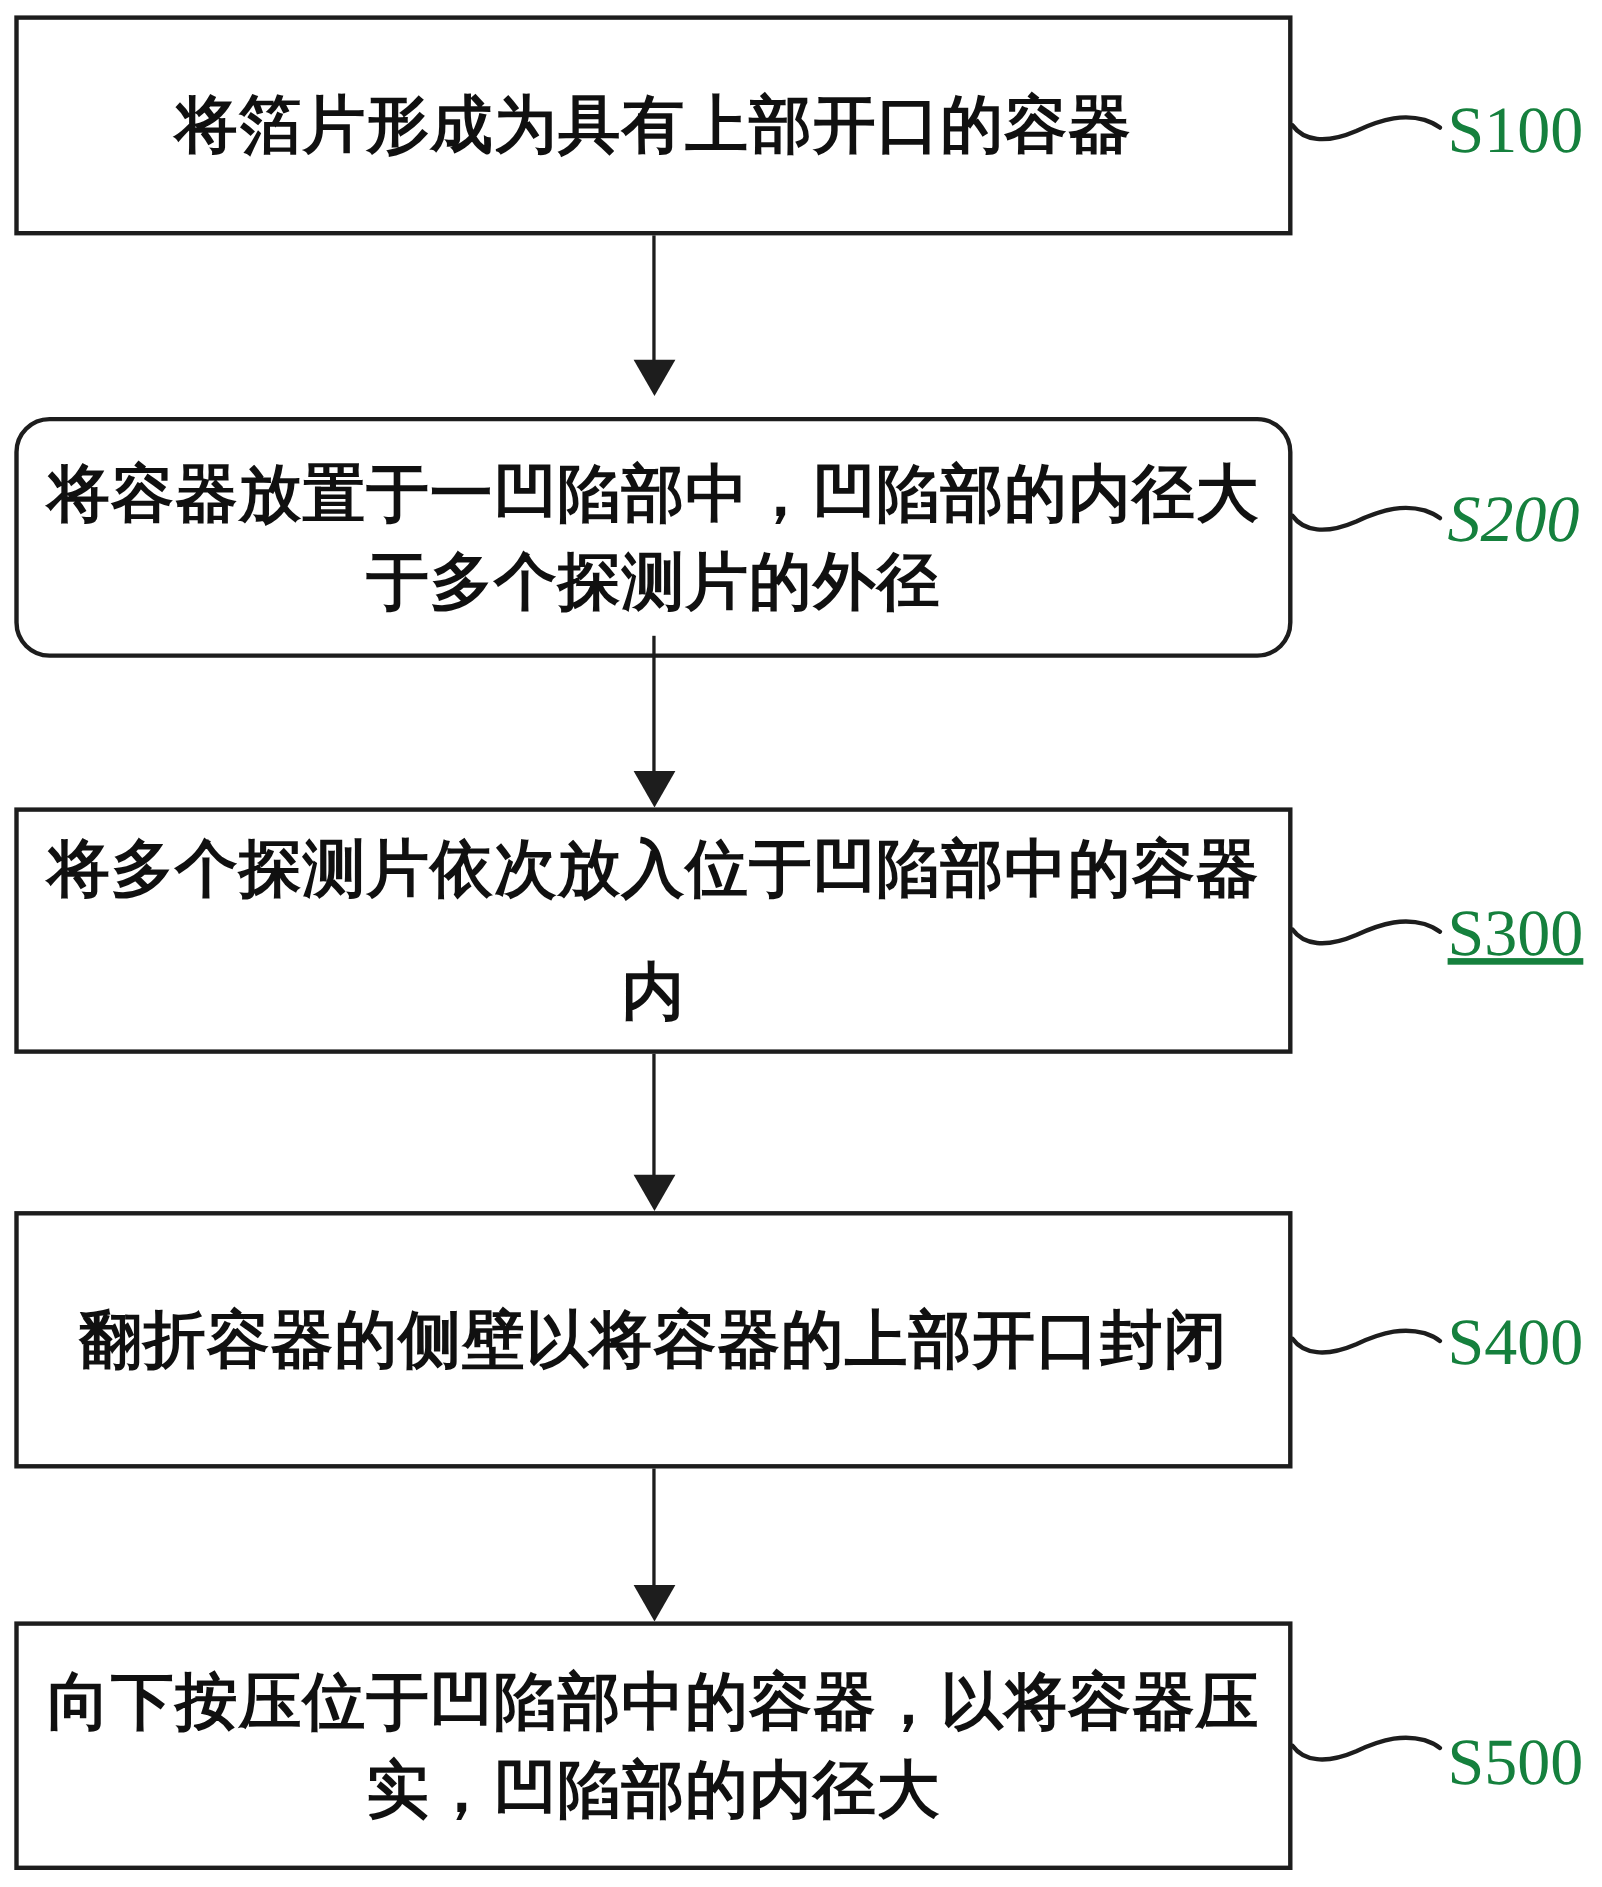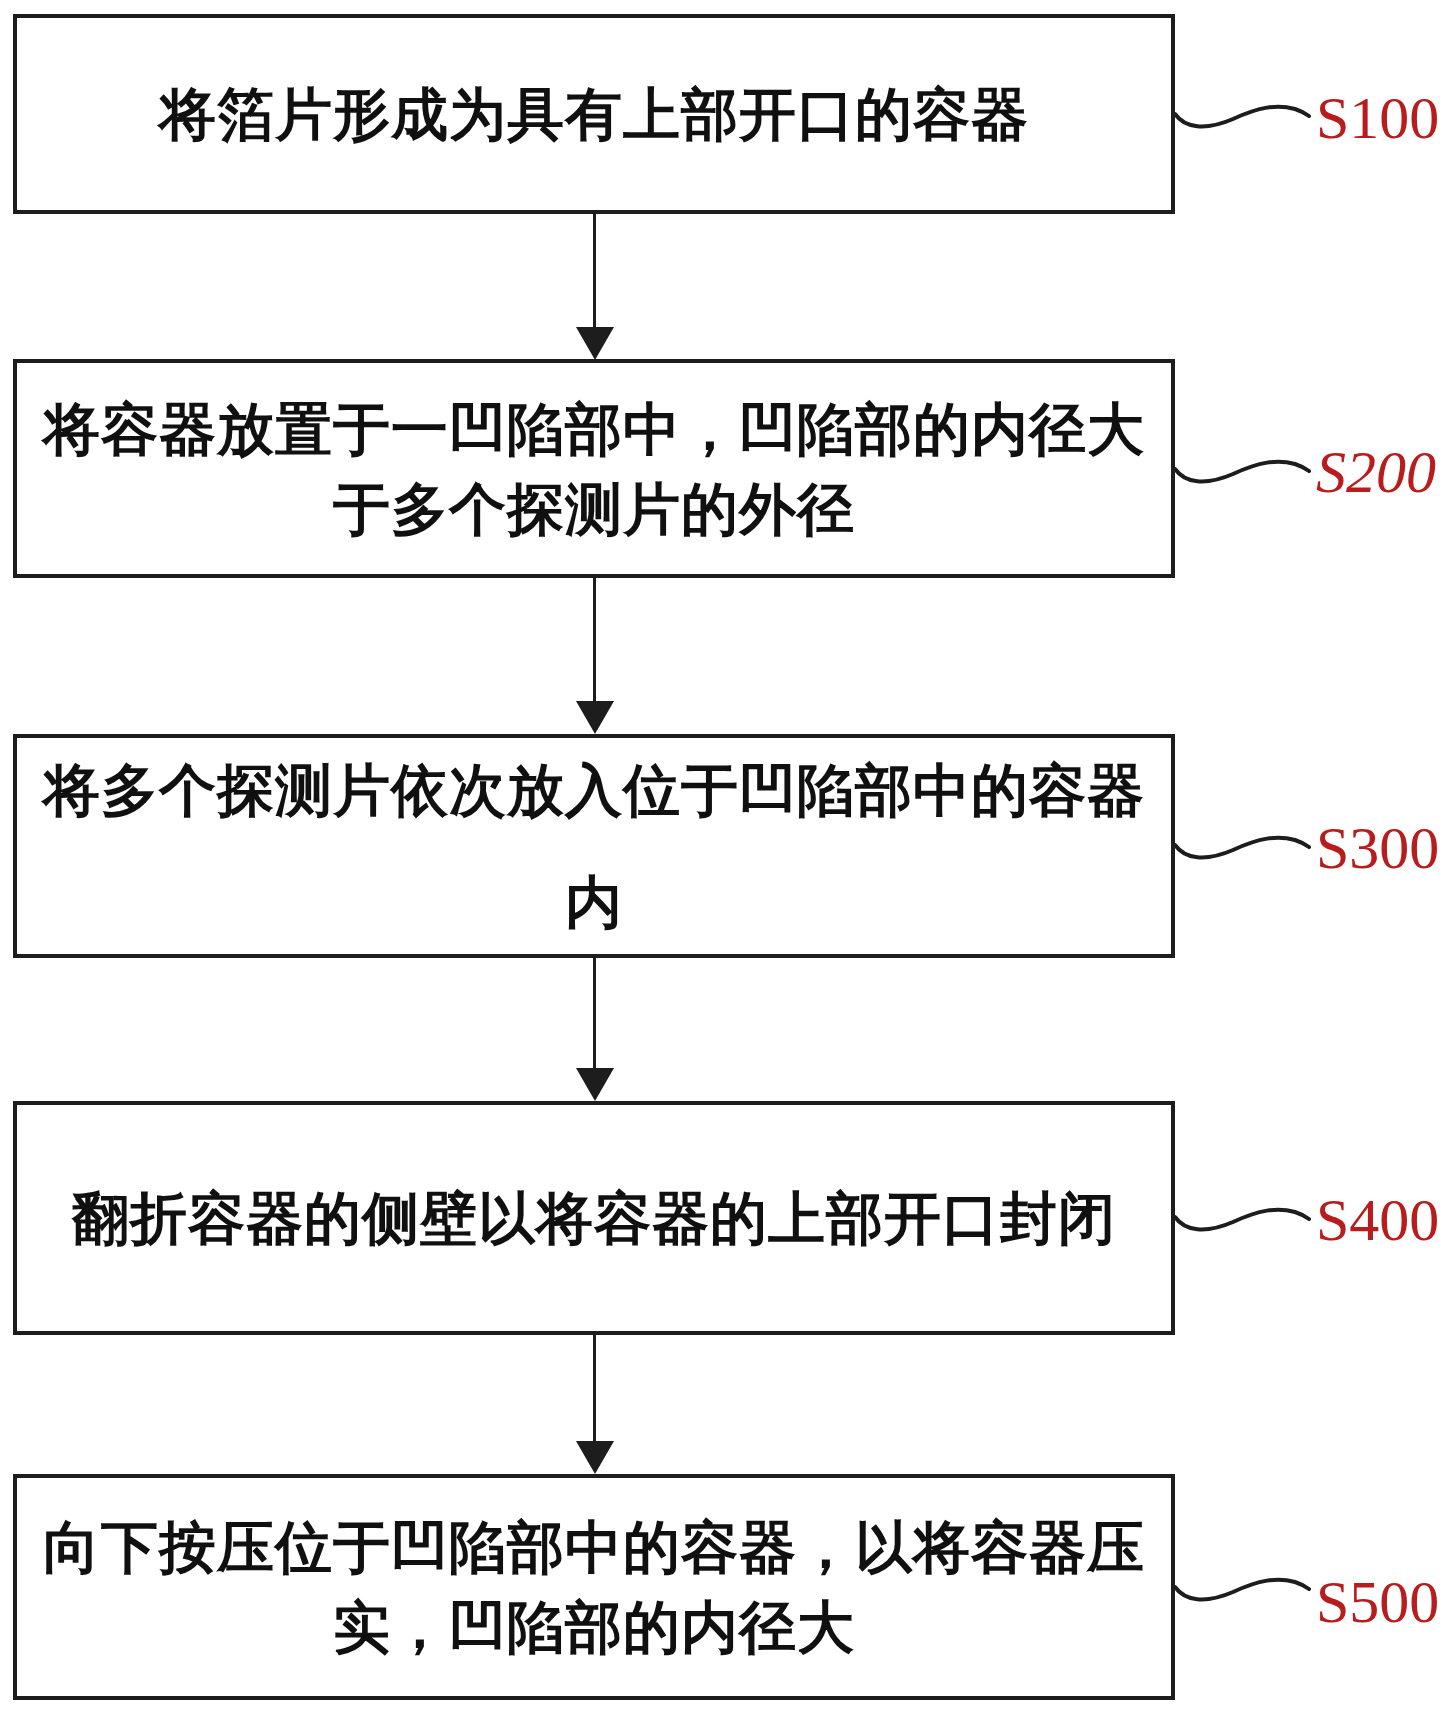--- a/index.html
+++ b/index.html
@@ -21,21 +21,21 @@
     justify-content:center;align-items:center;
     text-align:center;
     color:#101010;
     font-weight:bold;
     font-size:57px;
     line-height:80px;
     letter-spacing:1px;
   }
   .step-box .line{display:block;white-space:nowrap;}
   .b1{top:14px;height:200px;}
-  .b2{top:359px;height:219px;}
+  .b2{top:379px;height:219px;border-radius:32px;}
   .b3{top:734px;height:224px;gap:32px;}
   .b4{top:1101px;height:234px;}
   .b5{top:1474px;height:226px;}
 
   
   .arrow-line{
     position:absolute;left:593px;width:3px;
     background:#1d1d1d;
   }
   .al1{top:214px;height:116px;}
@@ -66,27 +66,27 @@
   .sq5{top:1570px;}
   .squiggle path{
     fill:none;stroke:#1d1d1d;stroke-width:4;stroke-linecap:round;
   }
 
   
   .step-label{
     position:absolute;left:1316px;width:140px;
     font-family:"Liberation Serif","DejaVu Serif",serif;
     font-size:60px;line-height:72px;
-    color:#b91c1c;
+    color:#15803d;
     text-align:left;
     white-space:nowrap;
   }
   .sl1{top:82px;}
   .sl2{top:436px;font-style:italic;}
-  .sl3{top:812px;}
+  .sl3{top:812px;text-decoration:underline;}
   .sl4{top:1184px;}
   .sl5{top:1566px;}
 </style>
 </head>
 <body>
 
 <div class="canvas">
 
   <div class="step-box b1">
     <span class="line">将箔片形成为具有上部开口的容器</span>

